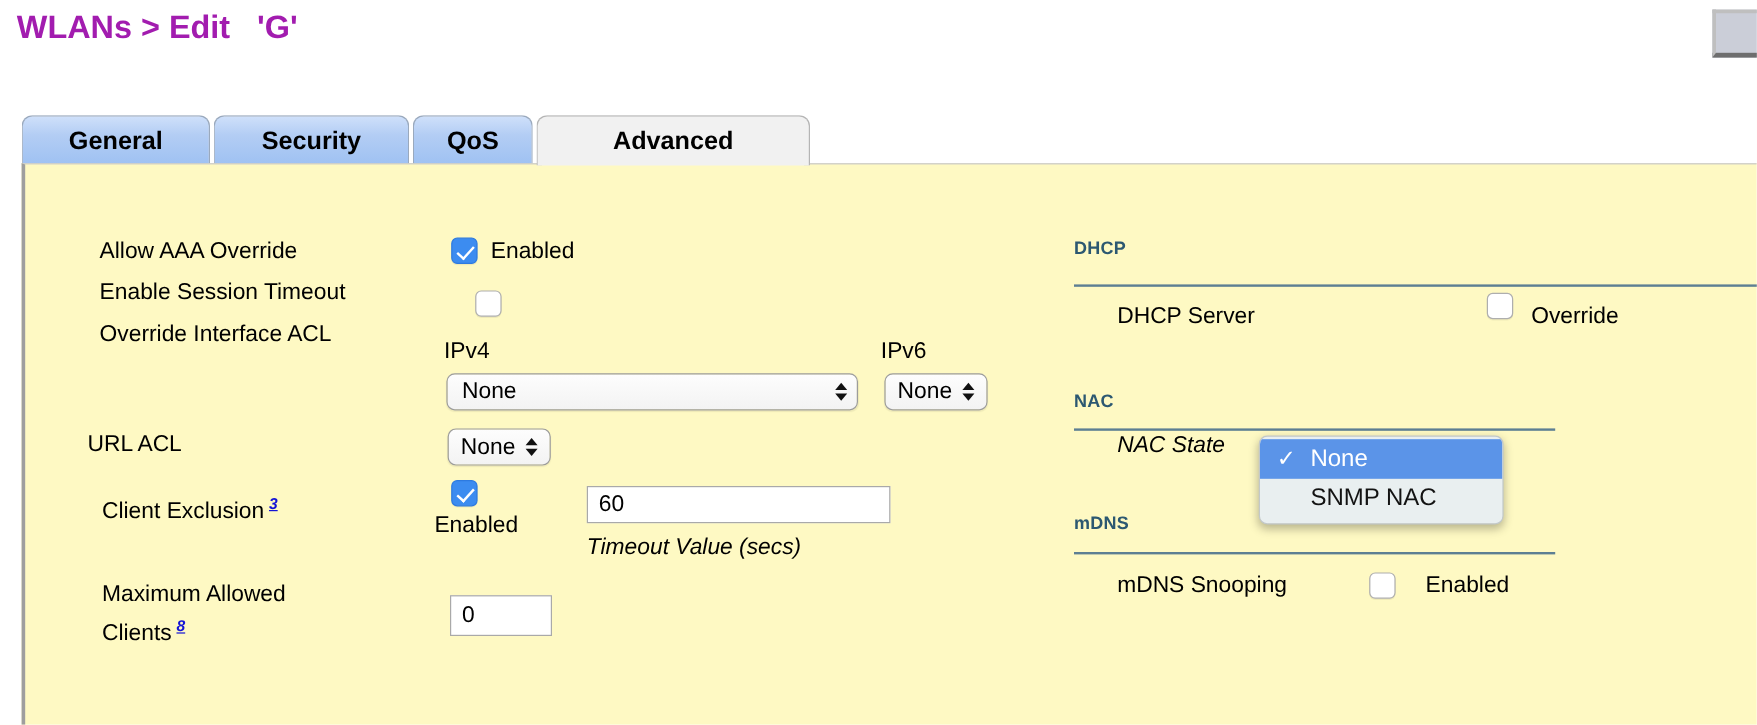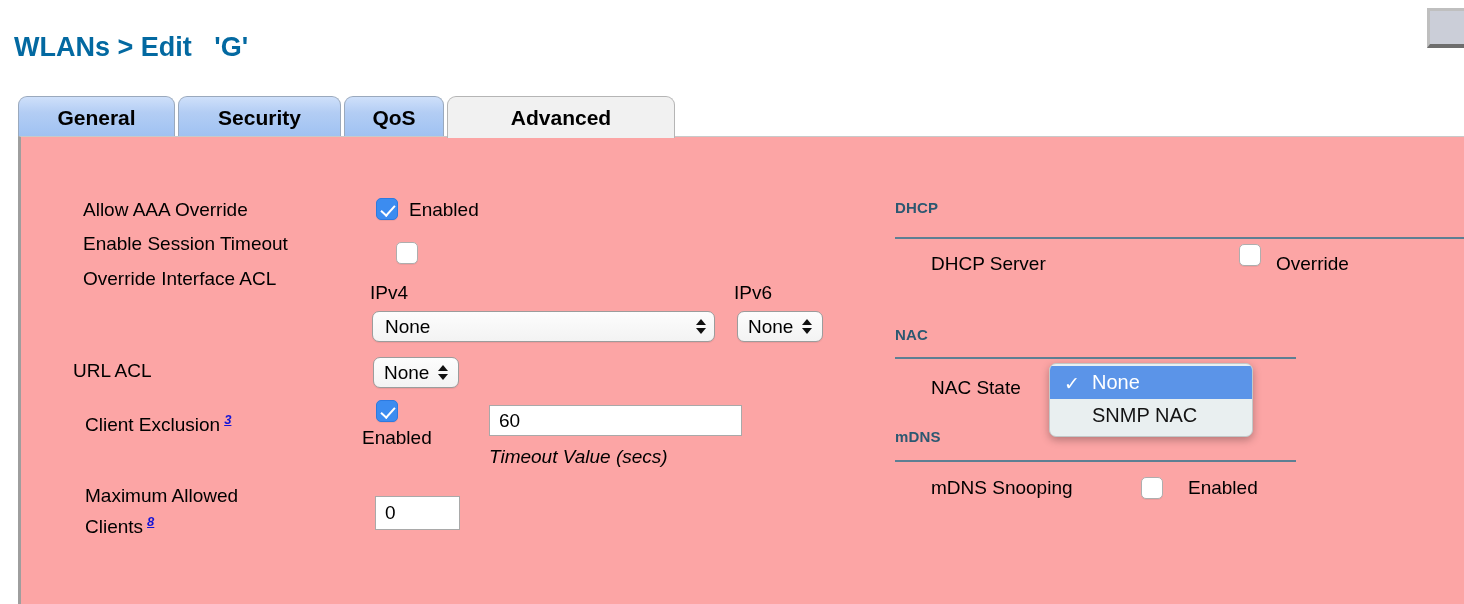--- a/index.html
+++ b/index.html
@@ -17,24 +17,23 @@
     color: #000;
   }
 
   
   #page-title {
     position: absolute;
     left: 14px;
     top: 8px;
     font-size: 27px;
     font-weight: bold;
-    color: #0369a1;
+    color: #a21caf;
     letter-spacing: 0px;
     white-space: pre;
-    margin-top: 24px;
   }
 
   
   #top-right-box {
     position: absolute;
     left: 1427px;
     top: 8px;
     width: 45px;
     height: 40px;
     background: #cbced8;
@@ -77,21 +76,21 @@
     color: #000;
   }
 
   
   #panel {
     position: absolute;
     left: 18px;
     top: 136px;
     width: 1446px;
     height: 468px;
-    background: #fca5a5;
+    background: #fef9c3;
     border-left: 3px solid #9e9e9e;
     border-top: 1px solid #c9c9c9;
     box-sizing: border-box;
   }
 
   
   .lbl {
     position: absolute;
     font-size: 19px;
     color: #000;
@@ -320,21 +319,21 @@
   </div>
 
   <div class="sect-title" style="left:874px; top:62px;">DHCP</div>
   <div class="sect-rule" style="left:874px; top:100px; width:572px;"></div>
   <div class="lbl" style="left:910px; top:116px;">DHCP Server</div>
   <div class="cbx" style="left:1218px; top:107px;"></div>
   <div class="lbl" style="left:1255px; top:116px;">Override</div>
 
   <div class="sect-title" style="left:874px; top:189px;text-align:center;">NAC</div>
   <div class="sect-rule" style="left:874px; top:220px; width:401px;"></div>
-  <div class="lbl" style="left:910px; top:240px;">NAC State</div>
+  <div class="lbl" style="left:910px; top:224px;font-style:italic;">NAC State</div>
 
   <div class="sect-title" style="left:874px; top:291px;">mDNS</div>
   <div class="sect-rule" style="left:874px; top:323px; width:401px;"></div>
   <div class="lbl" style="left:910px; top:340px;">mDNS Snooping</div>
   <div class="cbx" style="left:1120px; top:340px;"></div>
   <div class="lbl" style="left:1167px; top:340px;">Enabled</div>
 
 </div>
 
 <div id="nac-menu">

